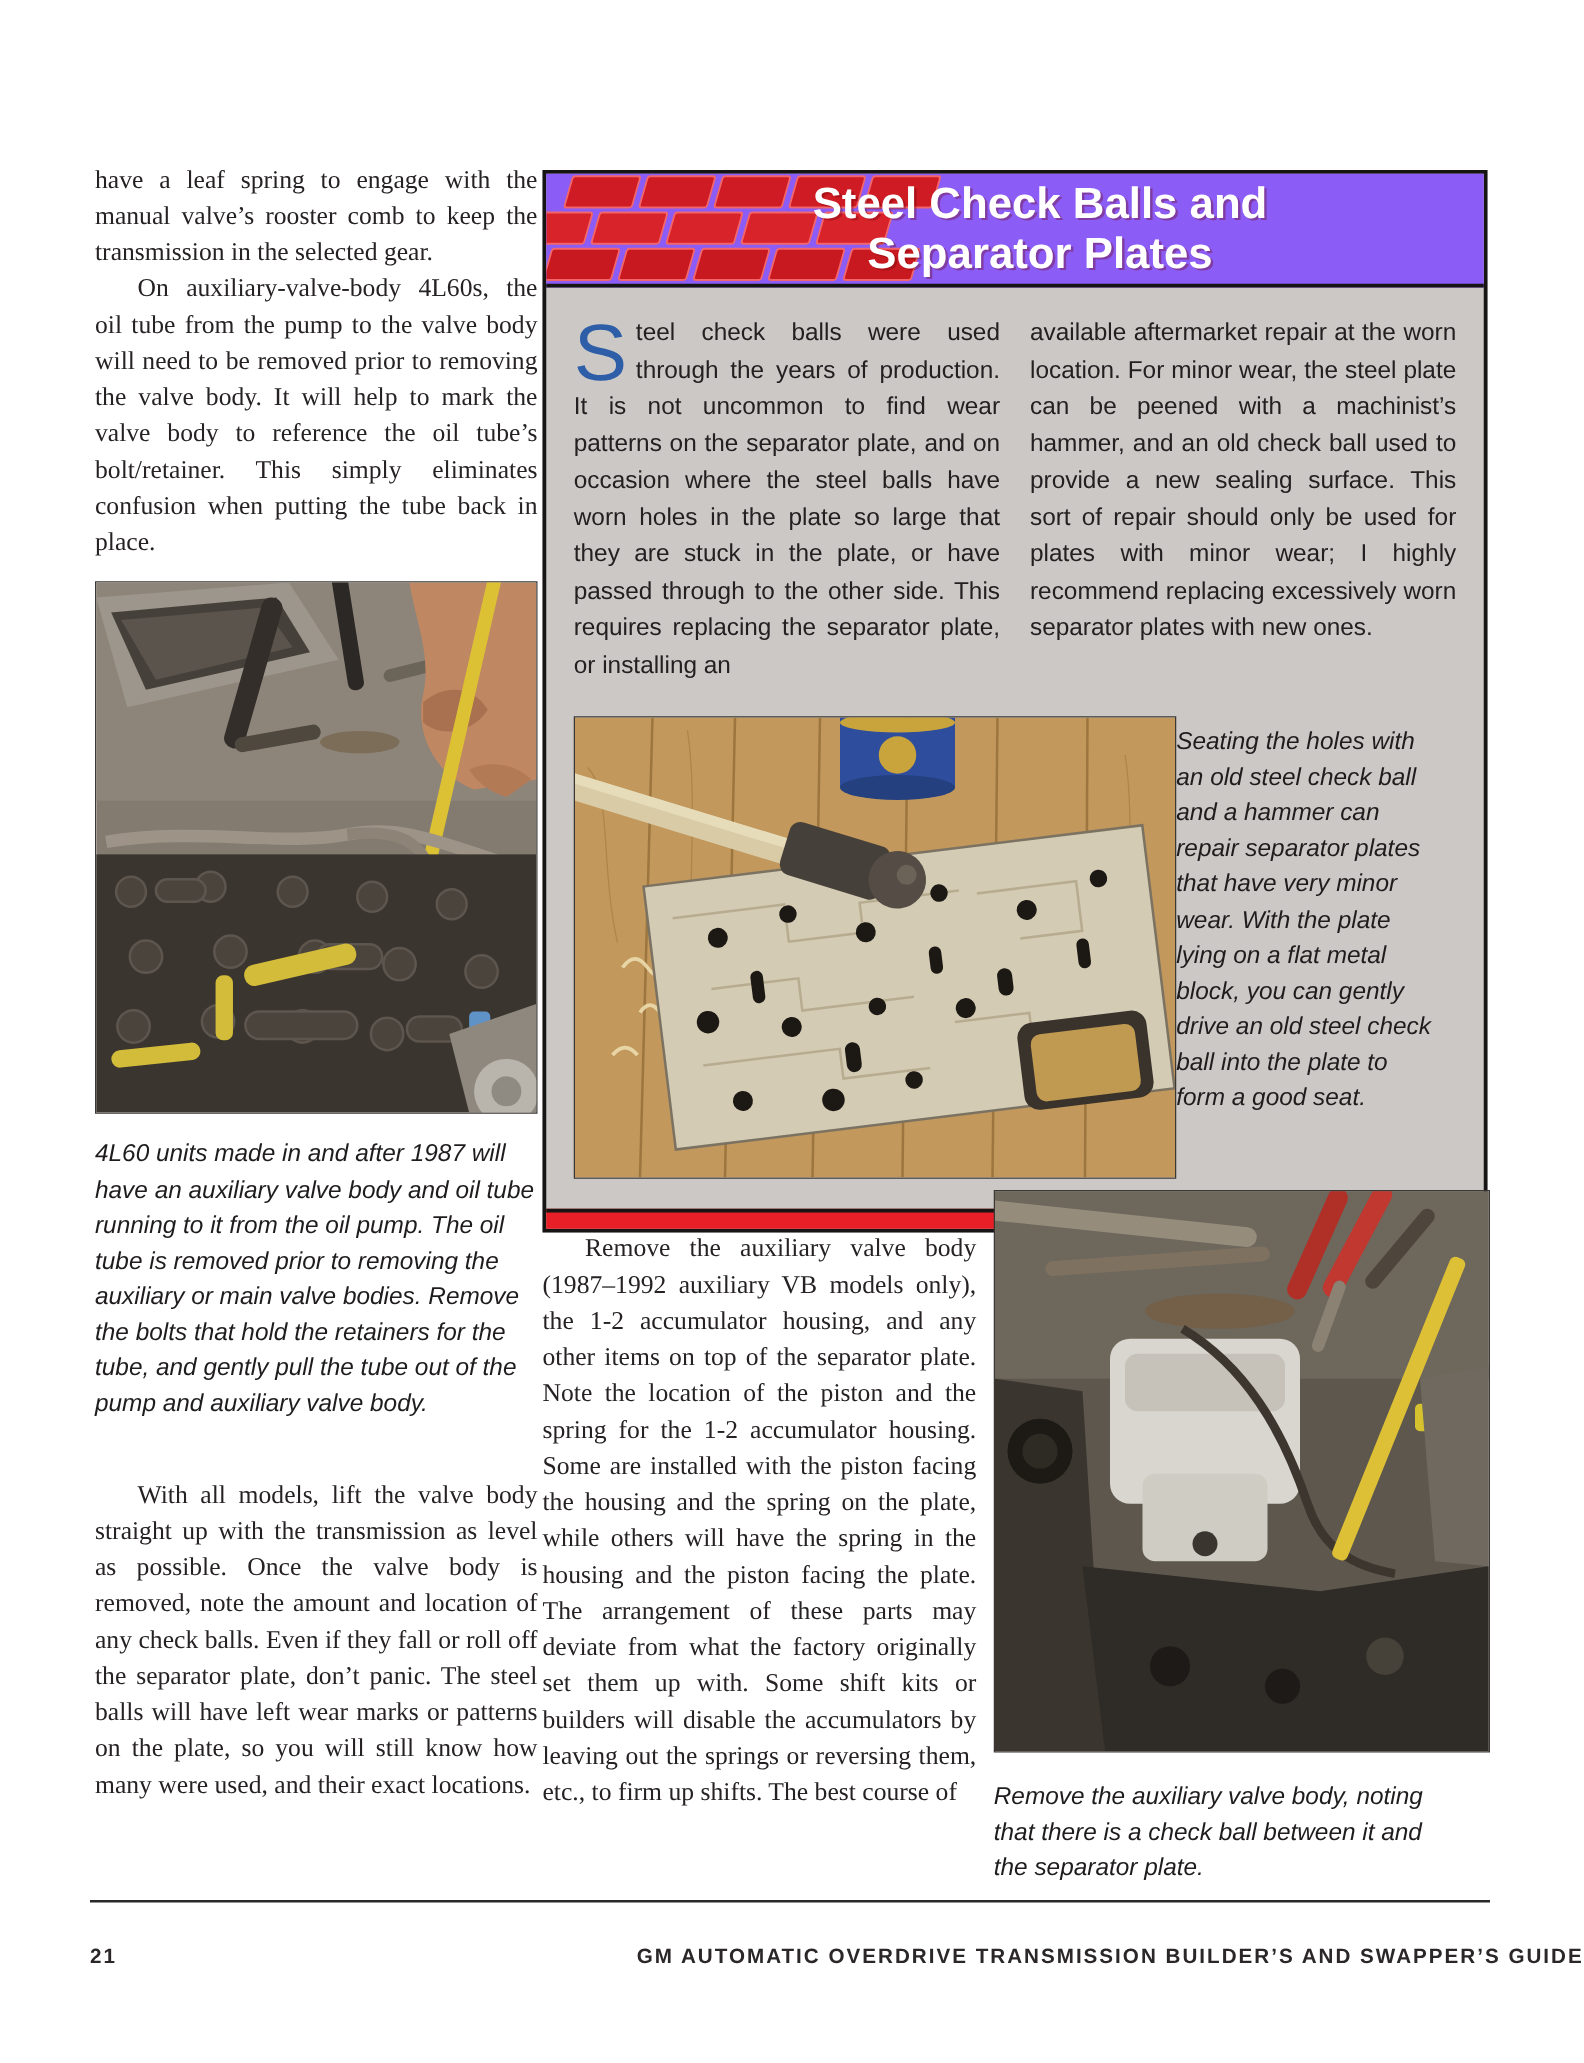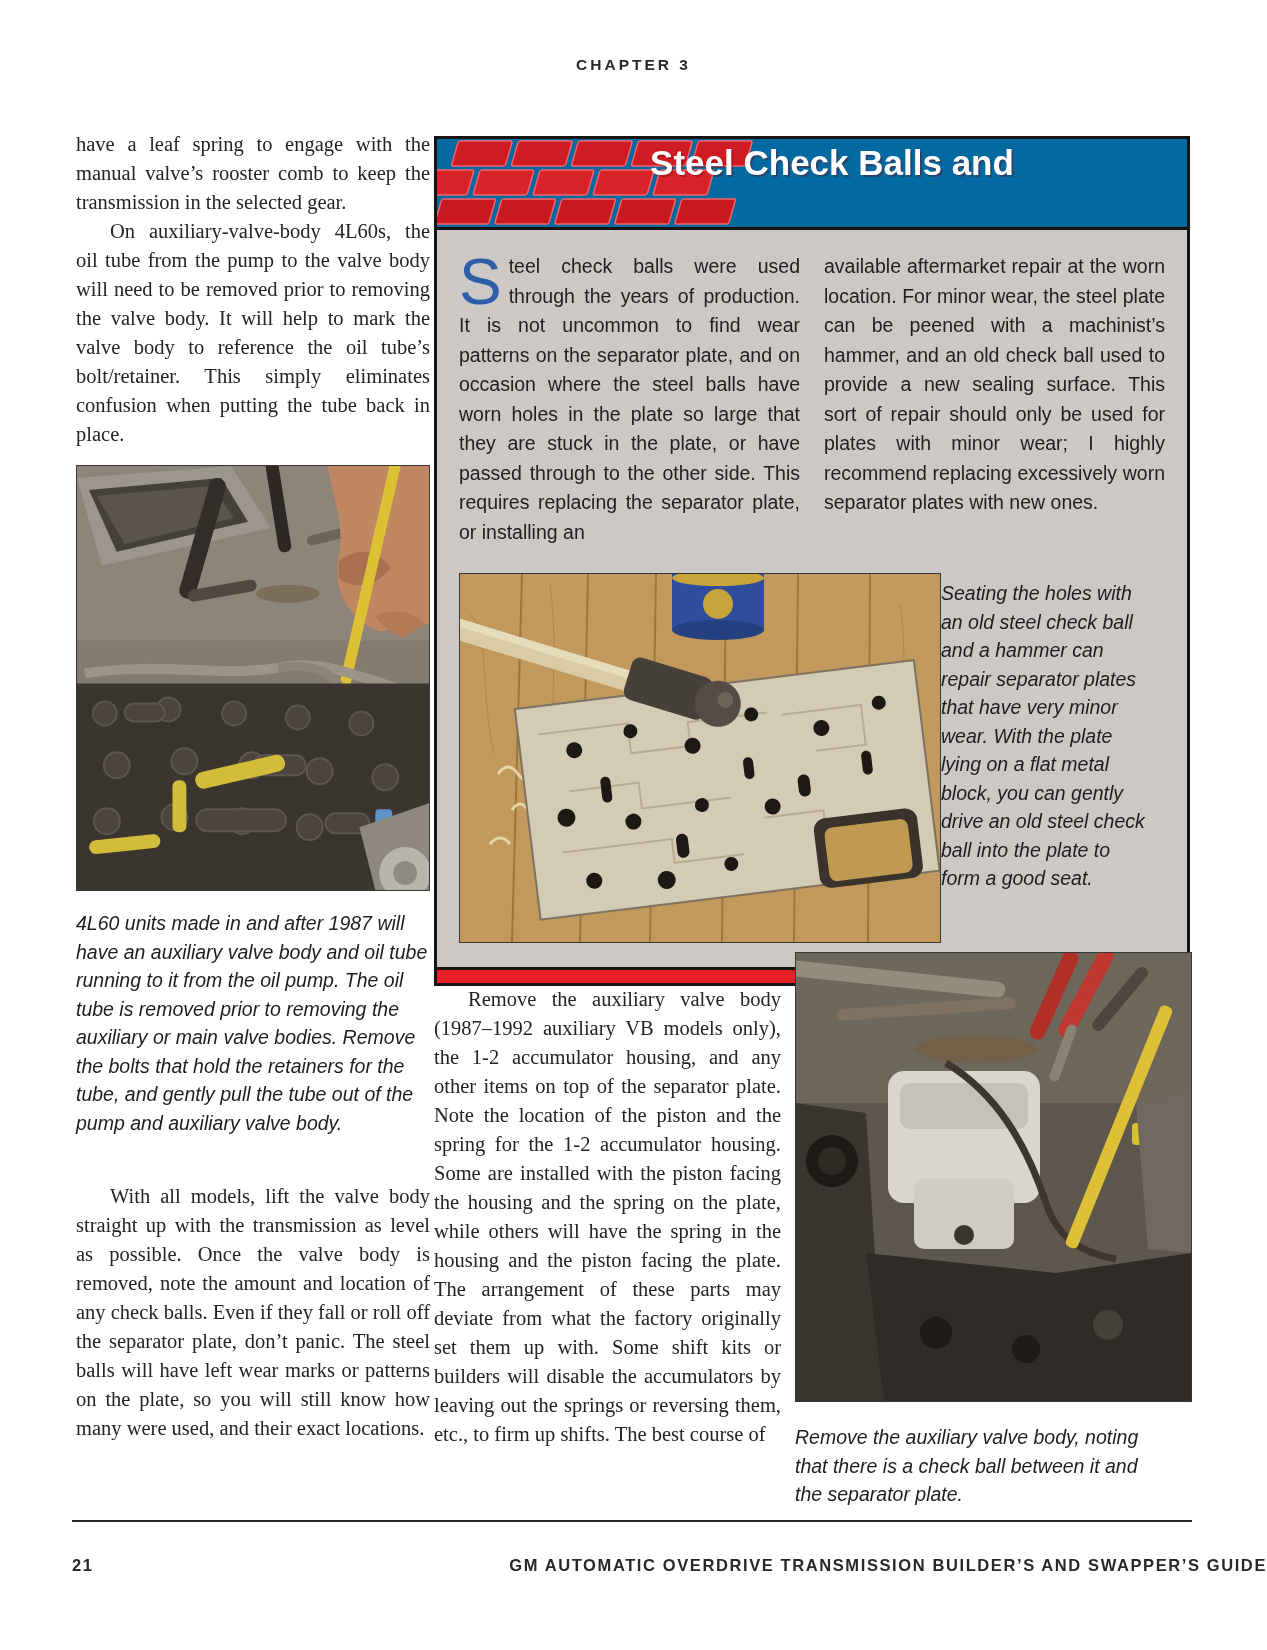--- a/index.html
+++ b/index.html
@@ -17,21 +17,21 @@
   .photo-frame{border:1px solid #3a3734;display:block;}
   .left-photo{margin-top:16px;width:352px;height:424px;}
   .caption{font-family:"Liberation Sans",sans-serif;font-style:italic;font-weight:500;
     font-size:19.5px;line-height:28.5px;color:#1f1c1d;}
   .left-caption{margin-top:18px;}
   .left-para3{margin-top:45px;}
 
   
   .sidebar{position:absolute;left:434px;top:136px;width:756px;border:3px solid #171414;
     background:#cbc8c6;box-sizing:border-box;}
-  .banner{position:relative;height:88px;background:#0369a1;border-bottom:3px solid #171414;overflow:hidden;padding-left:40px;}
+  .banner{position:relative;height:88px;background:#8b5cf6;border-bottom:3px solid #171414;overflow:hidden;padding-left:40px;}
   .banner svg{position:absolute;left:0;top:0;height:100%;}
   .banner-title{position:relative;z-index:2;text-align:center;color:#ffffff;
     font-family:"Liberation Sans",sans-serif;font-weight:bold;font-size:35px;line-height:40px;
     padding-top:4px;text-shadow:2px 2px 0 rgba(110,0,5,0.35);}
   .sb-body{padding:22px 22px 24px 22px;}
   .sb-cols{display:flex;gap:24px;}
   .sb-col{width:341px;font-family:"Liberation Sans",sans-serif;font-size:19.5px;
     line-height:29.5px;text-align:justify;color:#242021;}
   .dropcap{float:left;font-family:"Liberation Sans",sans-serif;font-size:64px;line-height:50px;
     color:#2e5ea7;margin:5px 7px 0 0;}
@@ -54,21 +54,20 @@
     font-family:"Liberation Sans",sans-serif;font-weight:bold;font-size:16.5px;
     letter-spacing:1.6px;color:#2b2728;}
   .footer .page-num{position:absolute;left:72px;top:0;}
   .footer .book-title{width:100%;text-align:right;}
 </style>
 </head>
 <body>
 
 <div id="page">
 
-  <div class="chapter-header">CHAPTER 3</div>
 
   <div class="left-col">
     <div class="body-text">have a leaf spring to engage with the manual valve’s rooster comb to keep the transmission in the selected gear.</div>
     <div class="body-text indent">On auxiliary-valve-body 4L60s, the oil tube from the pump to the valve body will need to be removed prior to removing the valve body. It will help to mark the valve body to reference the oil tube’s bolt/retainer. This simply eliminates confusion when putting the tube back in place.</div>
 
     <svg class="left-photo photo-frame" viewBox="0 0 354 425" preserveAspectRatio="none">
       <rect width="354" height="425" fill="#837b70"></rect>
       <rect width="354" height="175" fill="#8d857a"></rect>
       <g>
         <path d="M0,12 L155,0 L195,62 L25,100 Z" fill="#9c968c"></path>
@@ -152,20 +151,21 @@
             <rect x="22" y="60" width="54" height="25" rx="2"></rect>
               <rect x="82" y="60" width="54" height="25" rx="2"></rect>
             <rect x="142" y="60" width="54" height="25" rx="2"></rect>
               <rect x="202" y="60" width="54" height="25" rx="2"></rect>
             <rect x="262" y="60" width="54" height="25" rx="2"></rect>
           </g>
         </g>
       </svg>
       <div class="banner-title">
         <div>Steel Check Balls and</div>
+        <div>Separator Plates</div>
       </div>
     </div>
 
     <div class="sb-body">
       <div class="sb-cols">
         <div class="sb-col"><span class="dropcap">S</span><span>teel check balls were used through the years of production. It is not uncommon to find wear patterns on the separator plate, and on occasion where the steel balls have worn holes in the plate so large that they are stuck in the plate, or have passed through to the other side. This requires replacing the separator plate, or installing an</span></div>
         <div class="sb-col">available aftermarket repair at the worn location. For minor wear, the steel plate can be peened with a machinist’s hammer, and an old check ball used to provide a new sealing surface. This sort of repair should only be used for plates with minor wear; I highly recommend replacing excessively worn separator plates with new ones.</div>
       </div>
 
       <div class="sb-photo-row">

